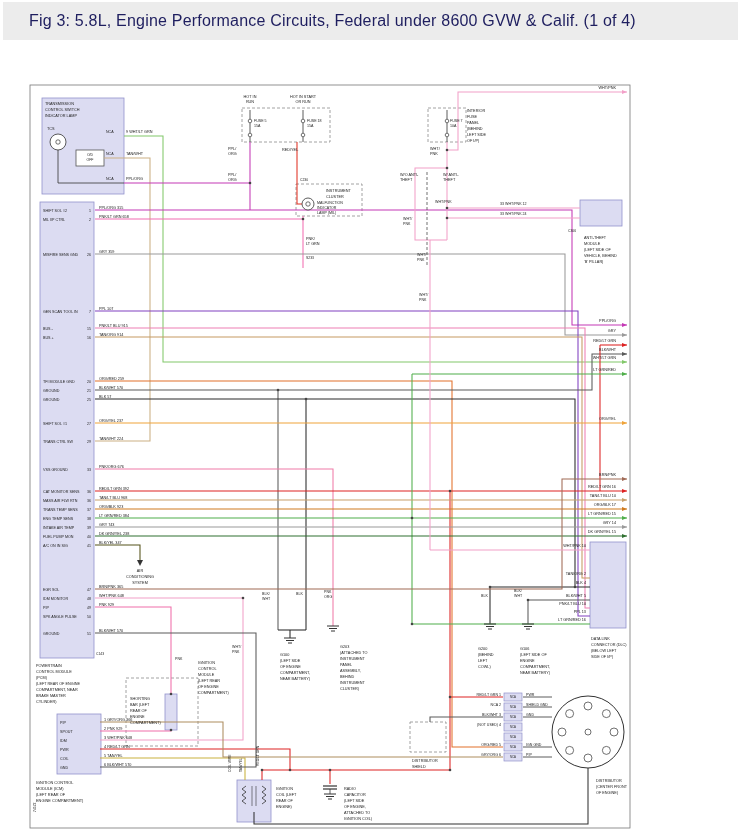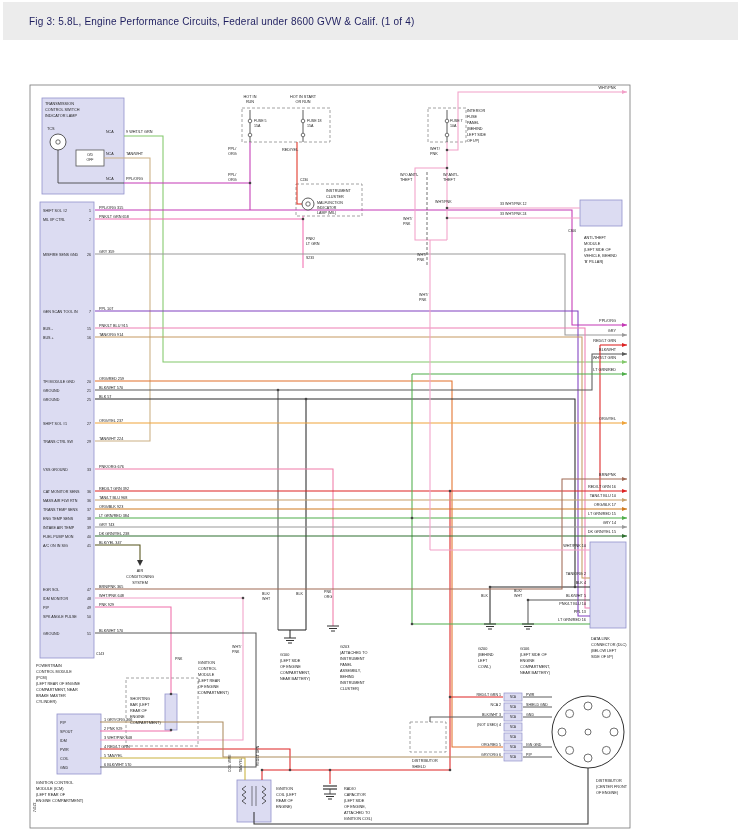--- a/index.html
+++ b/index.html
@@ -1,20 +1,20 @@
 <!DOCTYPE html>
 <html><head>
 <meta charset="utf-8">
 <style>
   html,body{margin:0;padding:0;}
   body{width:741px;height:835px;position:relative;background:#fff;
        font-family:"Liberation Sans",sans-serif;overflow:hidden;}
   .title-bar{position:absolute;top:2px;left:3px;right:3px;height:38px;
        background:#ececec;display:flex;align-items:center;}
-  .title-bar span{margin-left:26px;font-size:10px;color:#1e1e5f;letter-spacing:.2px;}
+  .title-bar span{margin-left:26px;font-size:16px;color:#1e1e5f;letter-spacing:.2px;}
   svg{position:absolute;left:0;top:0;}
   svg text{font-family:"Liberation Sans",sans-serif;fill:#222;}
 </style>
 </head>
 <body>
 
 <div class="title-bar">
   <span>Fig 3: 5.8L, Engine Performance Circuits, Federal under 8600 GVW &amp; Calif. (1 of 4)</span>
 </div>
 

